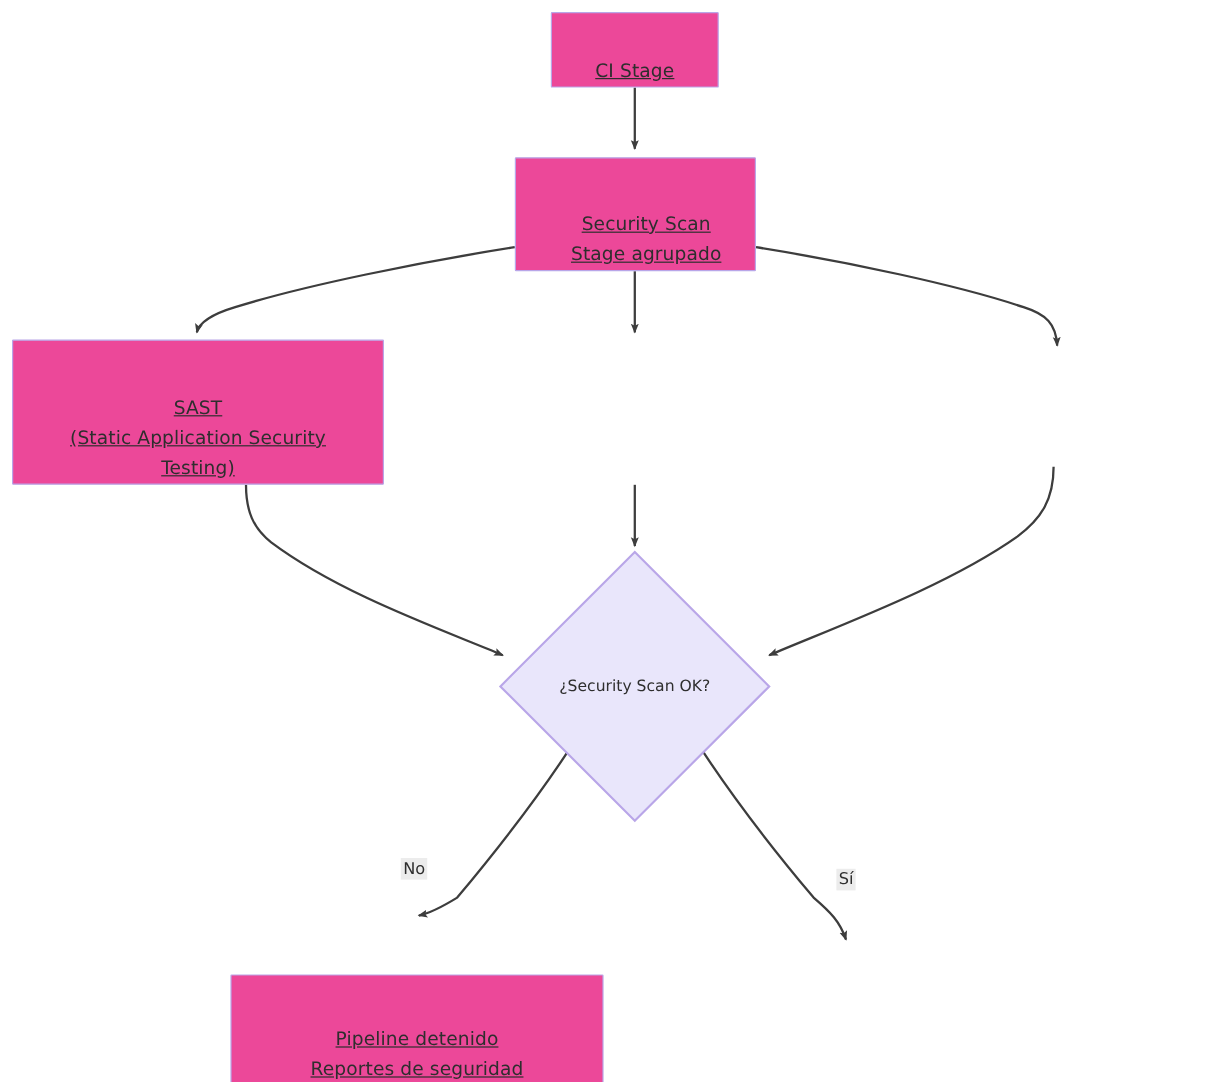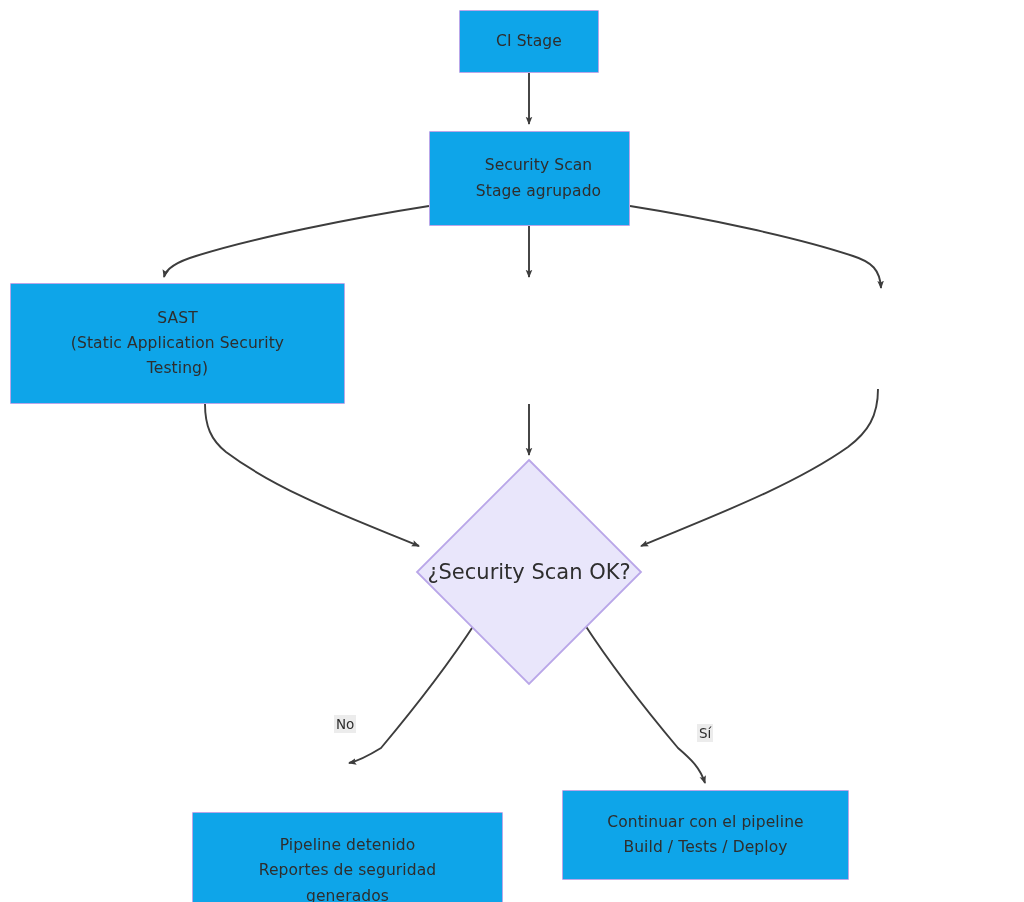--- a/index.html
+++ b/index.html
@@ -27,31 +27,32 @@
     pointer-events: none;
   }
   .edge-path {
     fill: none;
     stroke: #3d3d3d;
     stroke-width: 1.9px;
   }
   .node {
     position: absolute;
     box-sizing: border-box;
-    background: #0ea5e9;
+    background: #ec4899;
     border: 1.6px solid #b9a6e8;
     border-radius: 1px;
     display: flex;
-    align-items: center;
+    align-items: flex-end;
     justify-content: center;
     text-align: center;
     color: #2e2e2e;
     font-size: 15.5px;
     line-height: 1.62;
     letter-spacing: 0.1px;
+    text-decoration: underline;
   }
   .node-label {
     display: block;
     white-space: pre-line;
     padding: 0 10px;
   }
   .diamond-wrap {
     position: absolute;
     display: flex;
     align-items: center;
@@ -61,21 +62,21 @@
     position: absolute;
     left: 0;
     top: 0;
     width: 100%;
     height: 100%;
   }
   .diamond-label {
     position: relative;
     z-index: 2;
     color: #2e2e2e;
-    font-size: 21px;
+    font-size: 13px;
     text-align: center;
     white-space: nowrap;
   }
   .edge-label {
     position: absolute;
     background: #ececec;
     color: #2e2e2e;
     font-size: 13.5px;
     line-height: 1.2;
     padding: 1px 2px;
@@ -116,21 +117,21 @@
 
   <div class="node" style="left:459px; top:10px; width:140px; height:63px;">
     <span class="node-label">CI Stage</span>
   </div>
 
   <div class="node" style="left:429px; top:131px; width:201px; height:95px;padding-left:18px;">
     <span class="node-label">Security Scan
 Stage agrupado</span>
   </div>
 
-  <div class="node" style="left:10px; top:283px; width:335px; height:121px;">
+  <div class="node" style="left:10px; top:283px; width:310px; height:121px;">
     <span class="node-label">SAST
 (Static Application Security
 Testing)</span>
   </div>
 
 
 
   <div class="diamond-wrap" style="left:414px; top:457px; width:230px; height:230px;">
     <svg class="diamond-shape" viewBox="0 0 230 230" xmlns="http://www.w3.org/2000/svg">
       <polygon points="115,3 227,115 115,227 3,115" fill="#e9e6fb" stroke="#b9a6e8" stroke-width="1.8"></polygon>
@@ -145,18 +146,14 @@
   <div class="edge-label" style="left:697px; top:693px;margin-top:31px;">
     <span>Sí</span>
   </div>
 
   <div class="node" style="left:192px; top:812px; width:311px; height:118px;">
     <span class="node-label">Pipeline detenido
 Reportes de seguridad
 generados</span>
   </div>
 
-  <div class="node" style="left:562px; top:790px; width:287px; height:90px;">
-    <span class="node-label">Continuar con el pipeline
-Build / Tests / Deploy</span>
-  </div>
 
 </div>
 
 </body></html>

